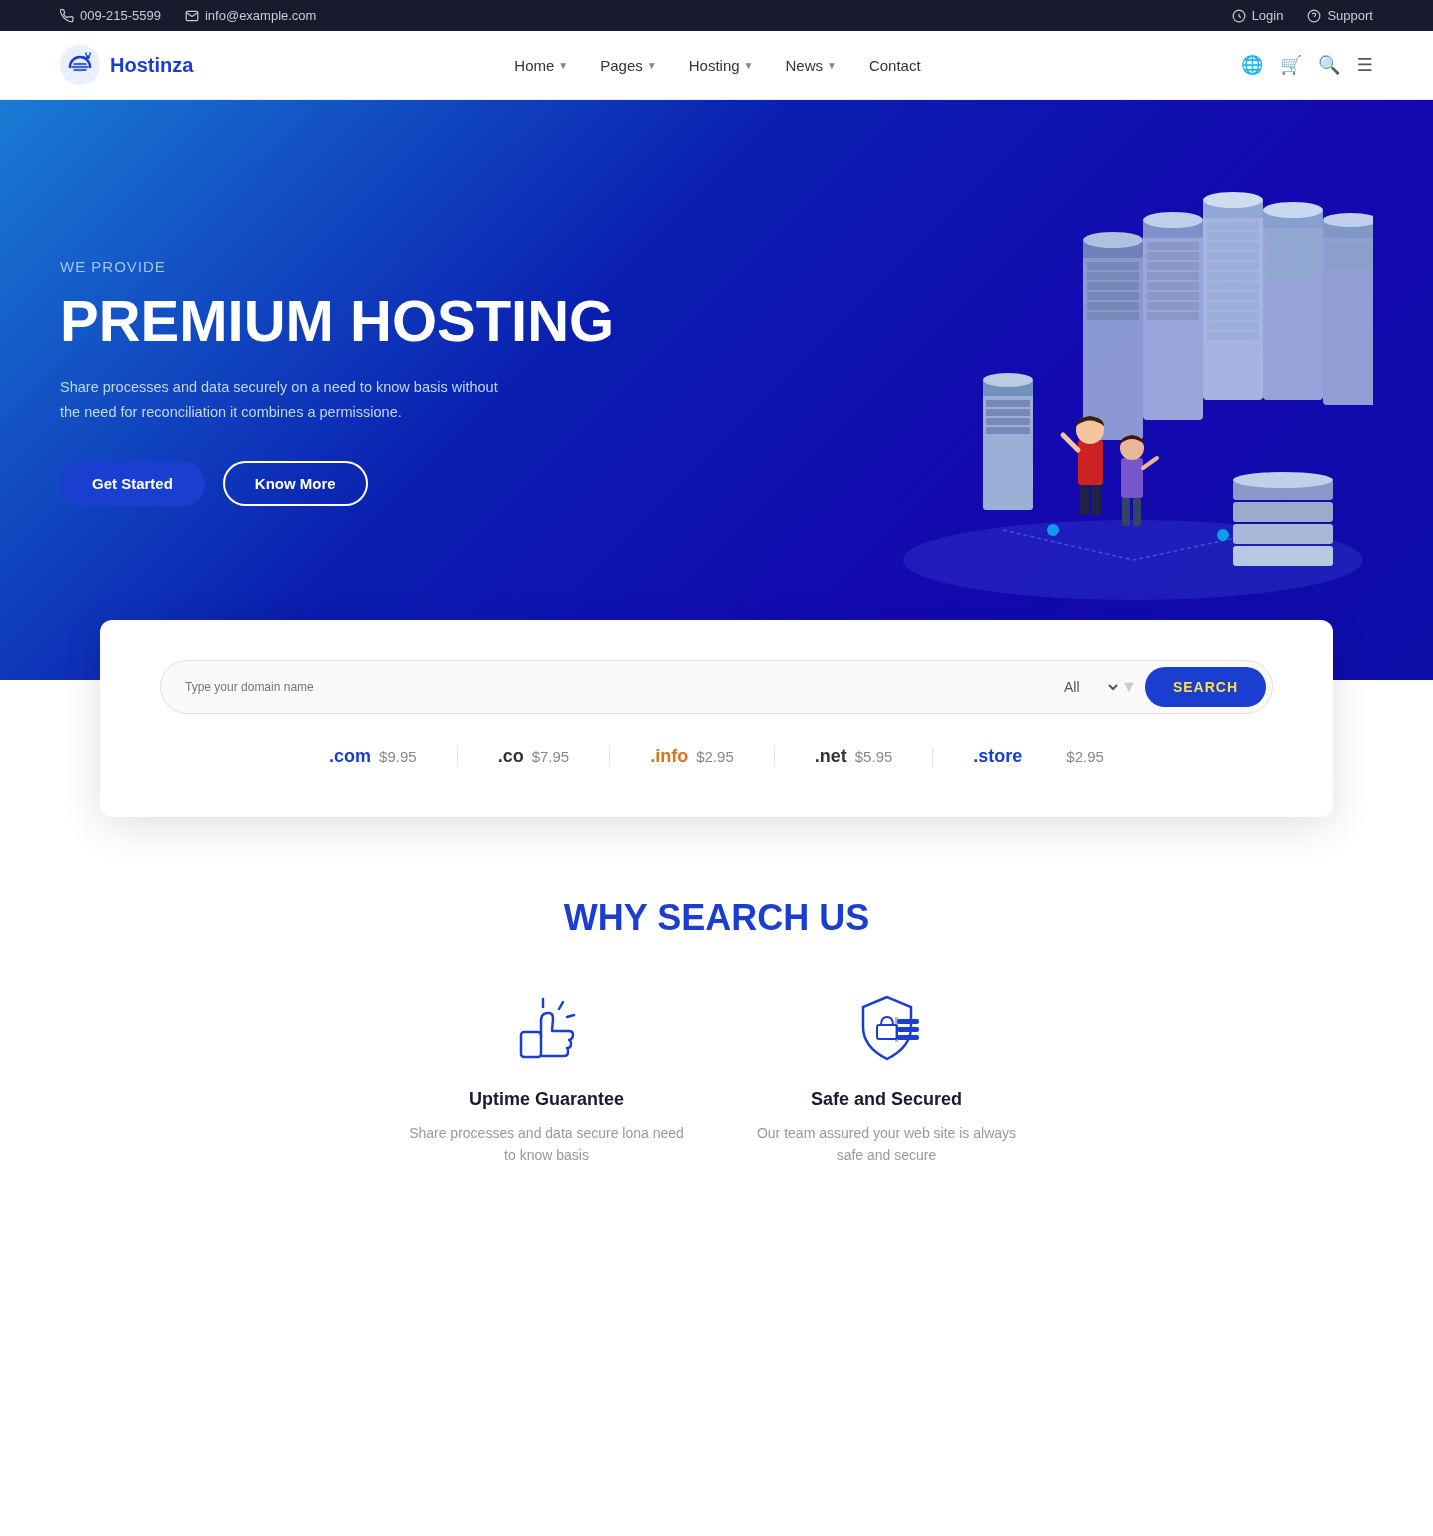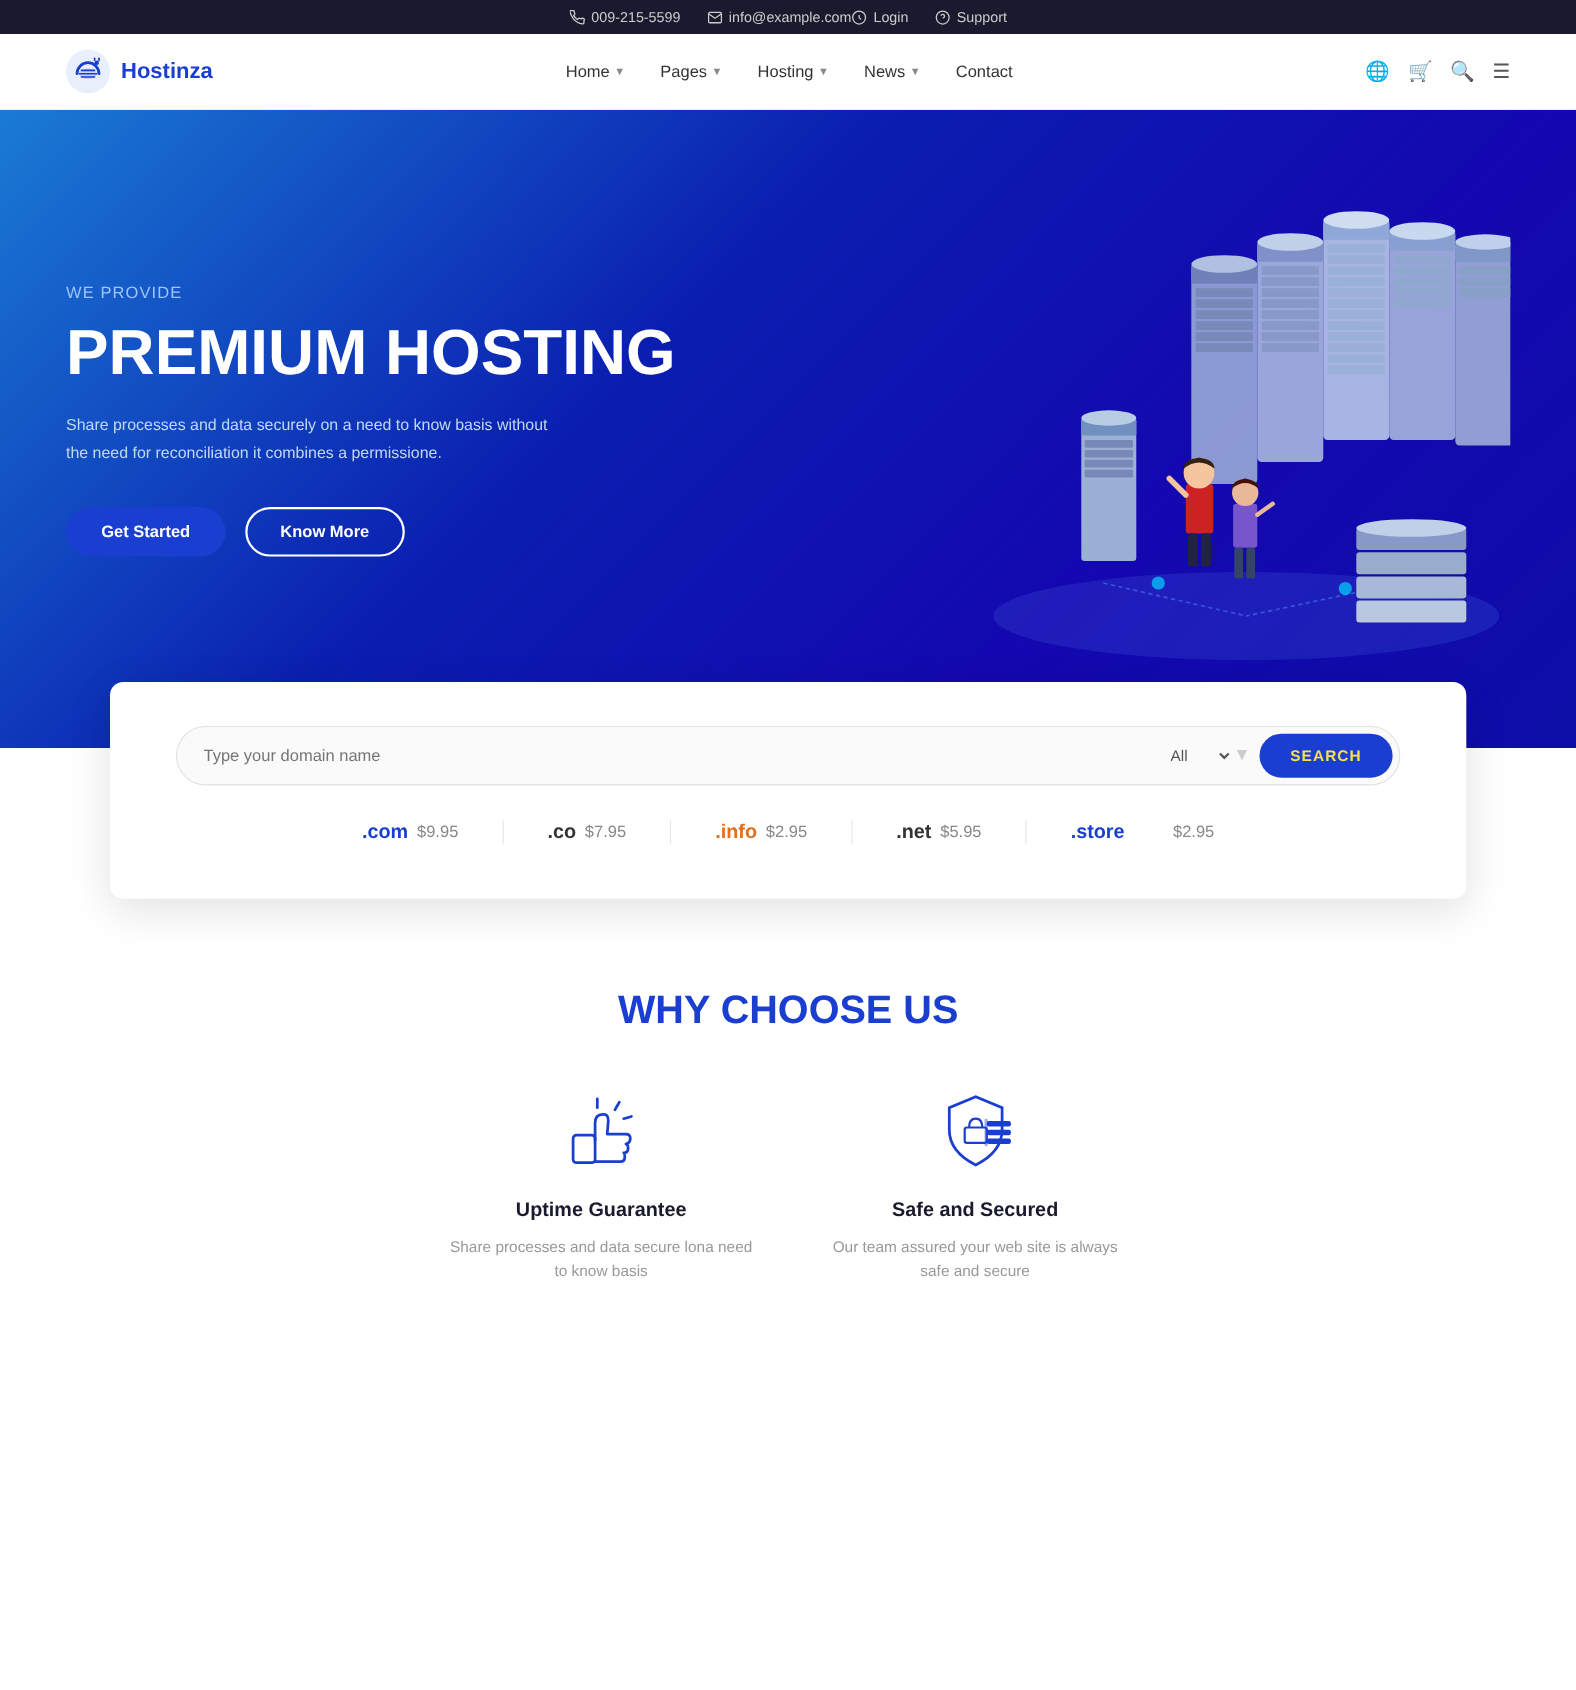--- a/index.html
+++ b/index.html
@@ -5,21 +5,21 @@
     * { margin: 0; padding: 0; box-sizing: border-box; }
     body { font-family: 'Segoe UI', Arial, sans-serif; background: #fff; width: 1433px; }
 
     
     .topbar {
       background: #1a1a2e;
       color: #ccc;
       font-size: 13px;
       padding: 8px 60px;
       display: flex;
-      justify-content: center;
+      justify-content: space-between;
       align-items: center;
     }
     .topbar-left, .topbar-right { display: flex; align-items: center; gap: 24px; }
     .topbar span { display: flex; align-items: center; gap: 6px; color: #ccc; }
 
     
     .navbar {
       background: #fff;
       padding: 14px 60px;
       display: flex;
@@ -99,21 +99,21 @@
       border: 1.5px solid #e0e0e0;
       border-radius: 40px;
       padding: 6px 6px 6px 24px;
       margin-bottom: 32px;
       background: #fafafa;
     }
     .domain-input {
       flex: 1;
       border: none;
       background: transparent;
-      font-size: 15px;
+      font-size: 12px;
       color: #aaa;
       outline: none;
     }
     .domain-select {
       border: none;
       background: transparent;
       color: #555;
       font-size: 14px;
       outline: none;
       padding: 0 10px;
@@ -415,21 +415,21 @@
     </div>
     <div class="tld-item">
       <span style="color:#1a3ecf;font-weight:800;">.store</span>
       <span class="tld-price">$2.95</span>
     </div>
   </div>
 </div>
 
 <section class="why-section">
   <h2 class="section-title">
-    <span>WHY </span><span style="color:#1a3ecf;">CHOOSE US</span>
+    <span>WHY </span><span style="color:#1a3ecf;">SEARCH US</span>
   </h2>
 
   <div class="features-grid">
 
     <div class="feature-card">
       <div class="feature-icon">
         <svg viewBox="0 0 80 80" xmlns="http://www.w3.org/2000/svg">
 
           <g transform="translate(8,8)">
 

